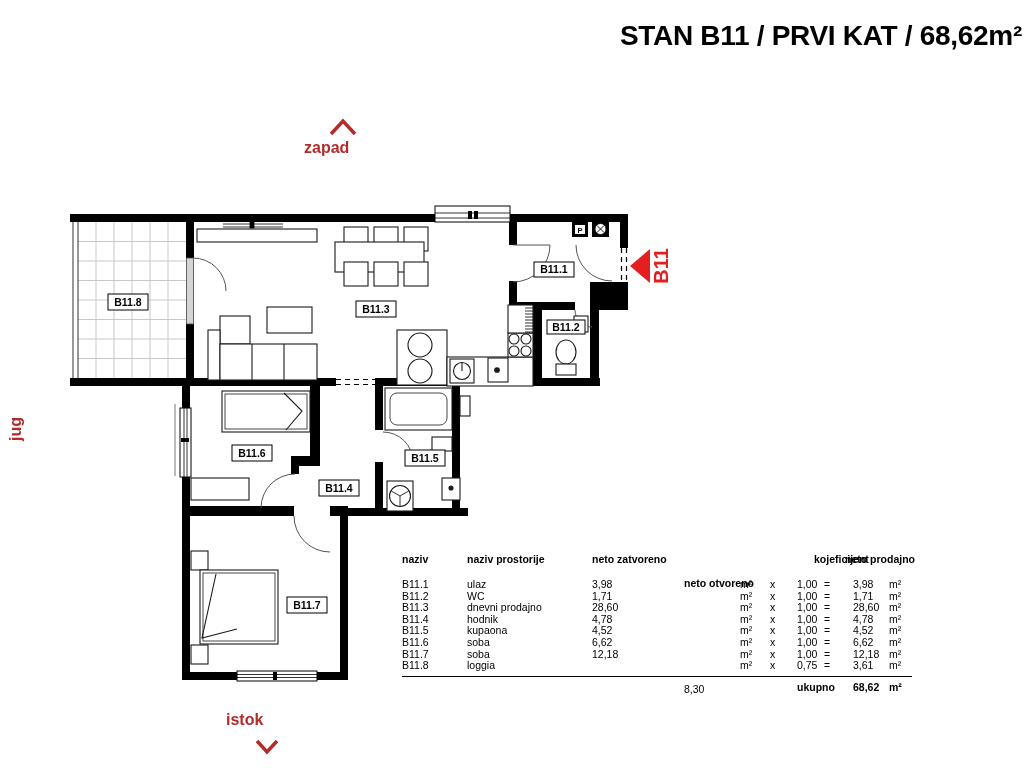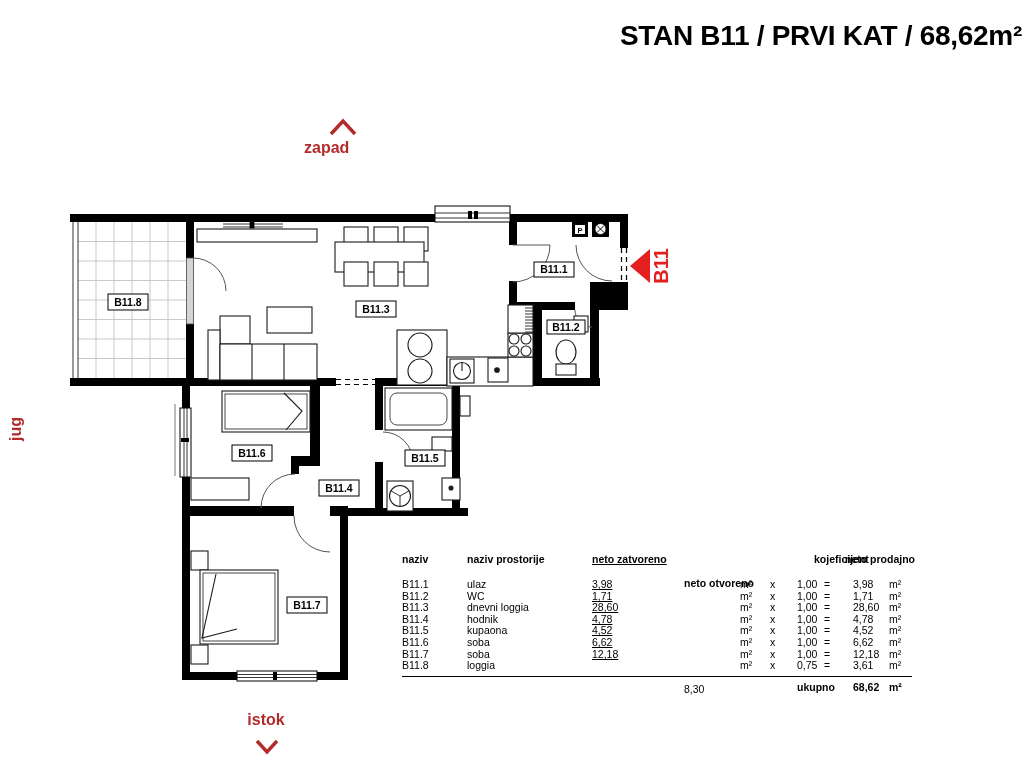--- a/index.html
+++ b/index.html
@@ -3,29 +3,29 @@
 <meta charset="utf-8">
 <style>
   html,body{margin:0;padding:0;background:#fff;}
   #sheet{position:relative;width:1024px;height:768px;background:#ffffff;overflow:hidden;
          font-family:"Liberation Sans",sans-serif;color:#000;border-radius:15px;}
   #plan-svg{position:absolute;left:0;top:0;z-index:1;}
   #title{position:absolute;top:20px;right:2px;font-size:28px;font-weight:bold;
          letter-spacing:-0.3px;white-space:nowrap;z-index:2;}
   .compass{position:absolute;font-size:16px;font-weight:bold;color:#b32b2b;z-index:2;}
   #zapad{left:304px;top:139px;width:80px;text-align:left;}
-  #istok{left:226px;top:711px;width:80px;text-align:center;}
+  #istok{left:226px;top:711px;width:80px;}
   #jug{left:-16px;top:420px;width:64px;text-align:center;transform:rotate(-90deg);}
   #wm{position:absolute;left:288px;top:316px;font-size:97px;font-family:"DejaVu Sans",sans-serif;
       color:rgba(195,195,195,0.5);white-space:nowrap;z-index:4;letter-spacing:1px;}
   
   .trow{position:absolute;left:402px;height:12px;font-size:10.5px;white-space:nowrap;z-index:2;}
   .trow span{position:absolute;top:0;}
   .hdr span, .bold{font-weight:bold;}
-  .co{left:0;} .cn{left:65px;} .cz{left:190px;text-decoration:underline;} .cv{left:282px;margin-top:24px;} .cu1{left:338px;}
+  .co{left:0;} .cn{left:65px;} .cz{left:190px;} .cv{left:282px;margin-top:24px;} .cu1{left:338px;}
   .cx{left:368px;} .ck{left:395px;} .ce{left:422px;} .cp{left:451px;} .cu2{left:487px;}
   .hk{left:412px;} .hp{left:443px;}
   #tline{position:absolute;left:402px;top:676px;width:510px;border-top:1.5px solid #000;z-index:2;}
 </style>
 </head>
 <body>
 
 <div id="sheet">
 
   <div id="title">STAN B11 / PRVI KAT / 68,62m²</div>
@@ -263,21 +263,21 @@
     <span class="cv"></span>
     <span class="cu1">m²</span>
     <span class="cx">x</span>
     <span class="ck">1,00</span>
     <span class="ce">=</span>
     <span class="cp">1,71</span>
     <span class="cu2">m²</span>
   </div>
   <div class="trow" style="top:601px">
     <span class="co">B11.3</span>
-    <span class="cn">dnevni loggia</span>
+    <span class="cn">dnevni prodajno</span>
     <span class="cz">28,60</span>
     <span class="cv"></span>
     <span class="cu1">m²</span>
     <span class="cx">x</span>
     <span class="ck">1,00</span>
     <span class="ce">=</span>
     <span class="cp">28,60</span>
     <span class="cu2">m²</span>
   </div>
   <div class="trow" style="top:613px">

